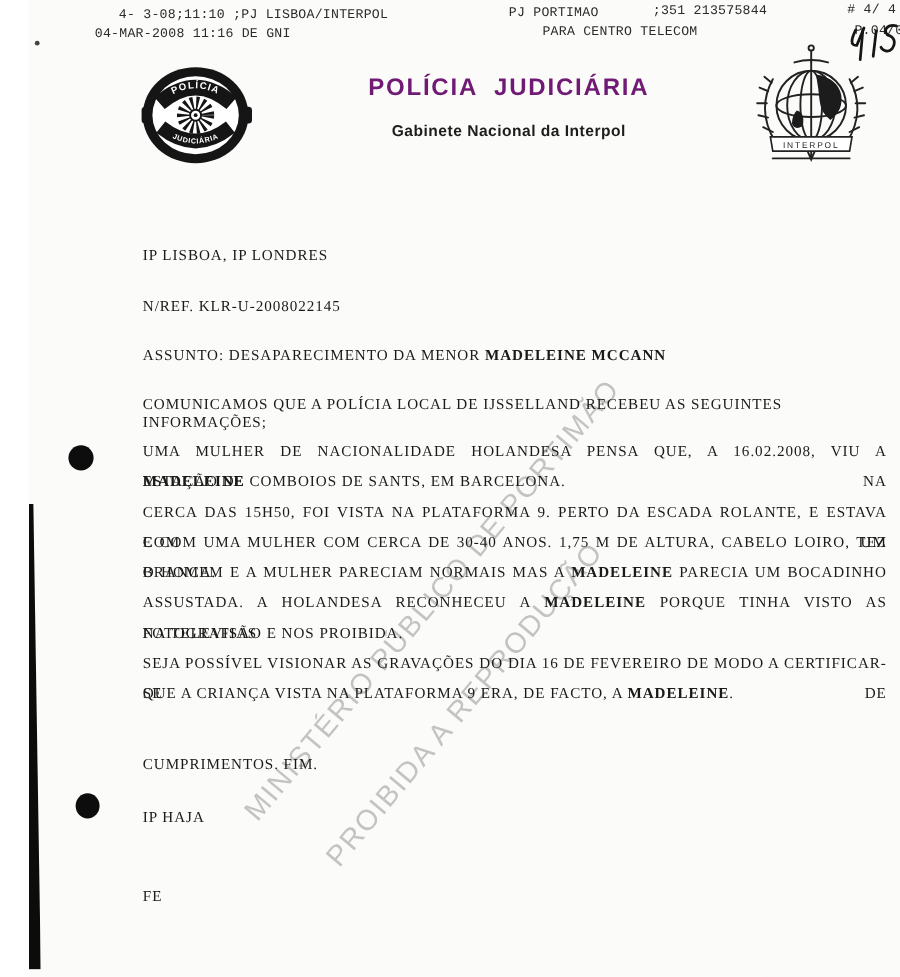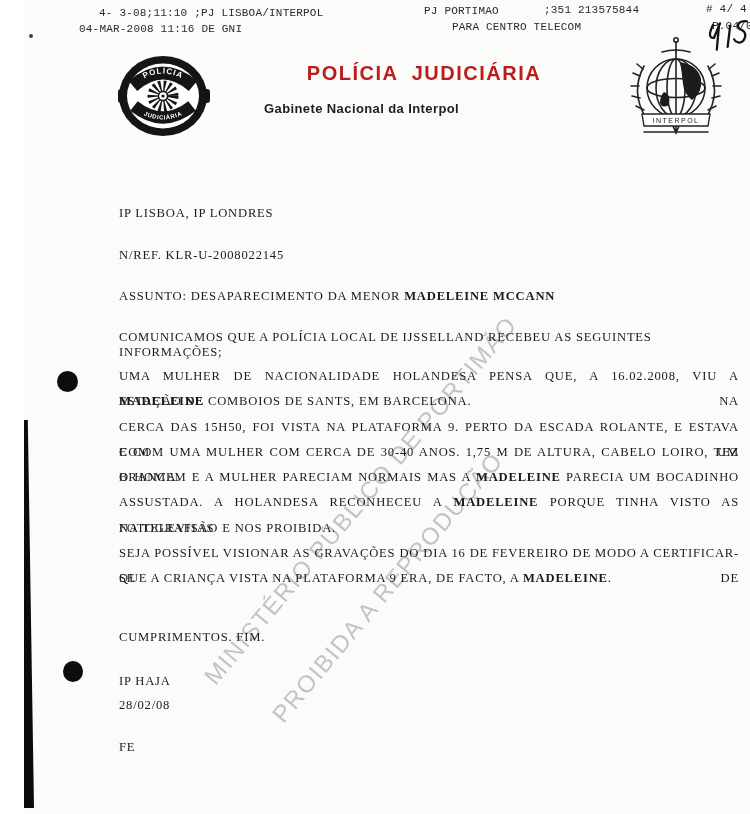--- a/index.html
+++ b/index.html
@@ -4,22 +4,22 @@
 <style>
   html,body{margin:0;padding:0;}
   .page{position:relative;width:750px;height:814px;background:#fbfbf9;overflow:hidden;
         font-family:"Liberation Serif",serif;color:#1b1b1b;margin-left:24px;}
   
   .fax{position:absolute;font-family:"Liberation Mono",monospace;font-size:11px;color:#2b2b2b;
        white-space:nowrap;letter-spacing:0.2px;}
   
   .lh-title{position:absolute;left:240px;top:62px;width:320px;text-align:center;
             font-family:"Liberation Sans",sans-serif;font-weight:bold;font-size:20px;
-            letter-spacing:1.5px;word-spacing:7px;color:#b91c1c;}
-  .lh-sub{position:absolute;left:240px;top:101px;width:320px;text-align:left;
+            letter-spacing:1.5px;word-spacing:7px;color:#701a75;}
+  .lh-sub{position:absolute;left:240px;top:101px;width:320px;text-align:center;
           font-family:"Liberation Sans",sans-serif;font-weight:bold;font-size:13px;
           letter-spacing:0.4px;color:#1d1d1d;}
   .badge{position:absolute;left:92px;top:54px;}
   .emblem{position:absolute;left:602px;top:30px;}
   .hand{position:absolute;left:680px;top:16px;transform:rotate(-4deg);}
   
   .btxt{position:absolute;left:95px;width:620px;font-size:12.6px;letter-spacing:0.8px;
         color:#1a1a1a;z-index:2;}
   .bline{height:25.3px;line-height:25.3px;}
   .jl{text-align:justify;text-align-last:justify;}
@@ -120,20 +120,19 @@
     <div class="bline jl"><span>E COM UMA MULHER COM CERCA DE 30-40 ANOS. 1,75 M DE ALTURA, CABELO LOIRO, TEZ BRANCA.</span></div>
     <div class="bline jl"><span>O HOMEM E A MULHER PARECIAM NORMAIS MAS A </span><b>MADELEINE</b><span> PARECIA UM BOCADINHO</span></div>
     <div class="bline jl"><span>ASSUSTADA. A HOLANDESA RECONHECEU A </span><b>MADELEINE</b><span> PORQUE TINHA VISTO AS FOTOGRAFIAS</span></div>
     <div class="bline"><span>NA TELEVISÃO E NOS PROIBIDA.</span></div>
     <div class="bline jl"><span>SEJA POSSÍVEL VISIONAR AS GRAVAÇÕES DO DIA 16 DE FEVEREIRO DE MODO A CERTIFICAR-SE DE</span></div>
     <div class="bline"><span>QUE A CRIANÇA VISTA NA PLATAFORMA 9 ERA, DE FACTO, A </span><b>MADELEINE</b><span>.</span></div>
   </div>
 
   <div class="btxt" style="top:630px">CUMPRIMENTOS. FIM.</div>
   <div class="btxt" style="top:674px">IP HAJA</div>
-  <div class="btxt" style="top:698px">28/02/08</div>
   <div class="btxt" style="top:740px">FE</div>
 
   <span class="punch" style="left:33px;top:371px;width:21px;height:21px"></span>
   <span class="punch" style="left:39px;top:661px;width:20px;height:21px"></span>
   <span class="edge-bar"></span>
 
 </div>
 
 </body></html>

